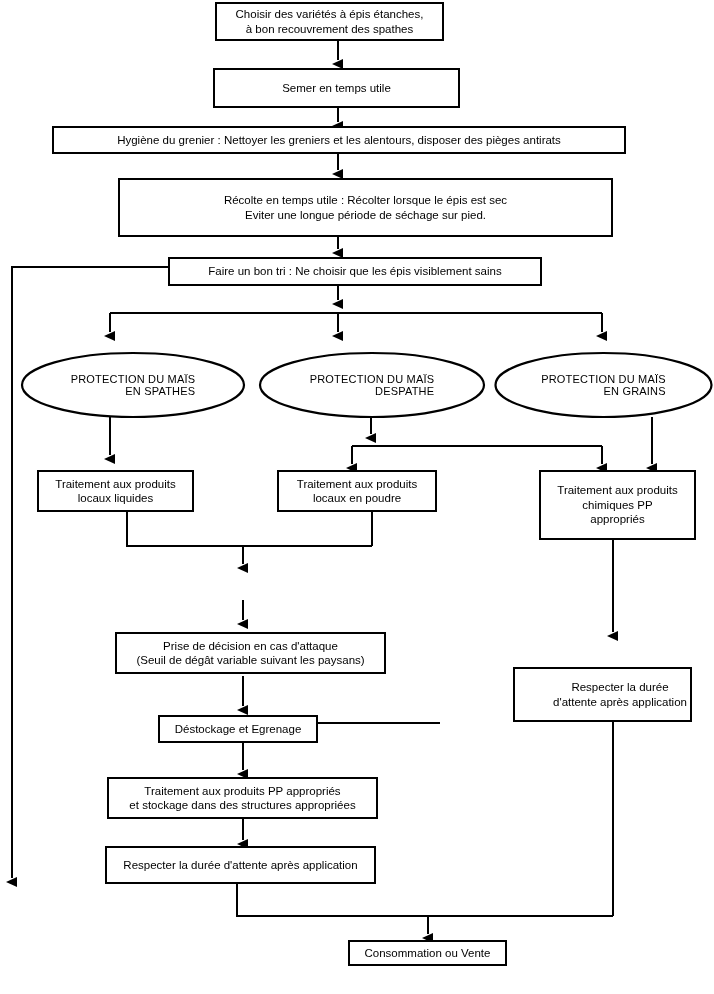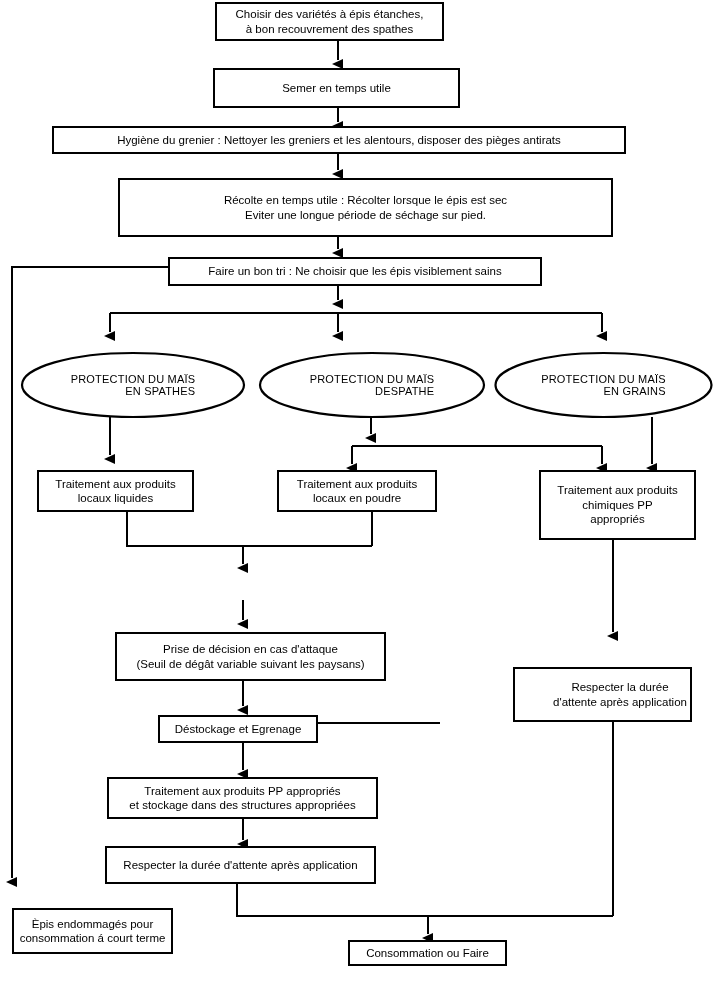--- a/index.html
+++ b/index.html
@@ -181,21 +181,21 @@
 locaux en poudre</span>
   </div>
 
   <div class="node box" style="left:539px; top:470px; width:157px; height:70px;">
     <span>Traitement aux produits
 chimiques PP
 appropriés</span>
   </div>
 
 
-  <div class="node box" style="left:115px; top:632px; width:271px; height:49px;">
+  <div class="node box" style="left:115px; top:632px; width:271px; height:42px;">
     <span>Prise de décision en cas d'attaque
 (Seuil de dégât variable suivant les paysans)</span>
   </div>
 
   <div class="node box" style="left:158px; top:715px; width:160px; height:28px;">
     <span>Déstockage et Egrenage</span>
   </div>
 
   <div class="node box" style="left:107px; top:777px; width:271px; height:42px;text-align:center;">
     <span>Traitement aux produits PP appropriés
@@ -204,22 +204,18 @@
 
   <div class="node box" style="left:105px; top:846px; width:271px; height:38px;">
     <span>Respecter la durée d'attente après application</span>
   </div>
 
   <div class="node box" style="left:513px; top:667px; width:179px; height:55px;padding-left:35px;">
     <span>Respecter la durée
 d'attente après application</span>
   </div>
 
-  <div class="node box" style="left:12px; top:908px; width:161px; height:46px;">
-    <span>Èpis endommagés pour
-consommation á court terme</span>
-  </div>
 
   <div class="node box" style="left:348px; top:940px; width:159px; height:26px;">
-    <span>Consommation ou Faire</span>
+    <span>Consommation ou Vente</span>
   </div>
 
 </div>
 
 </body></html>

